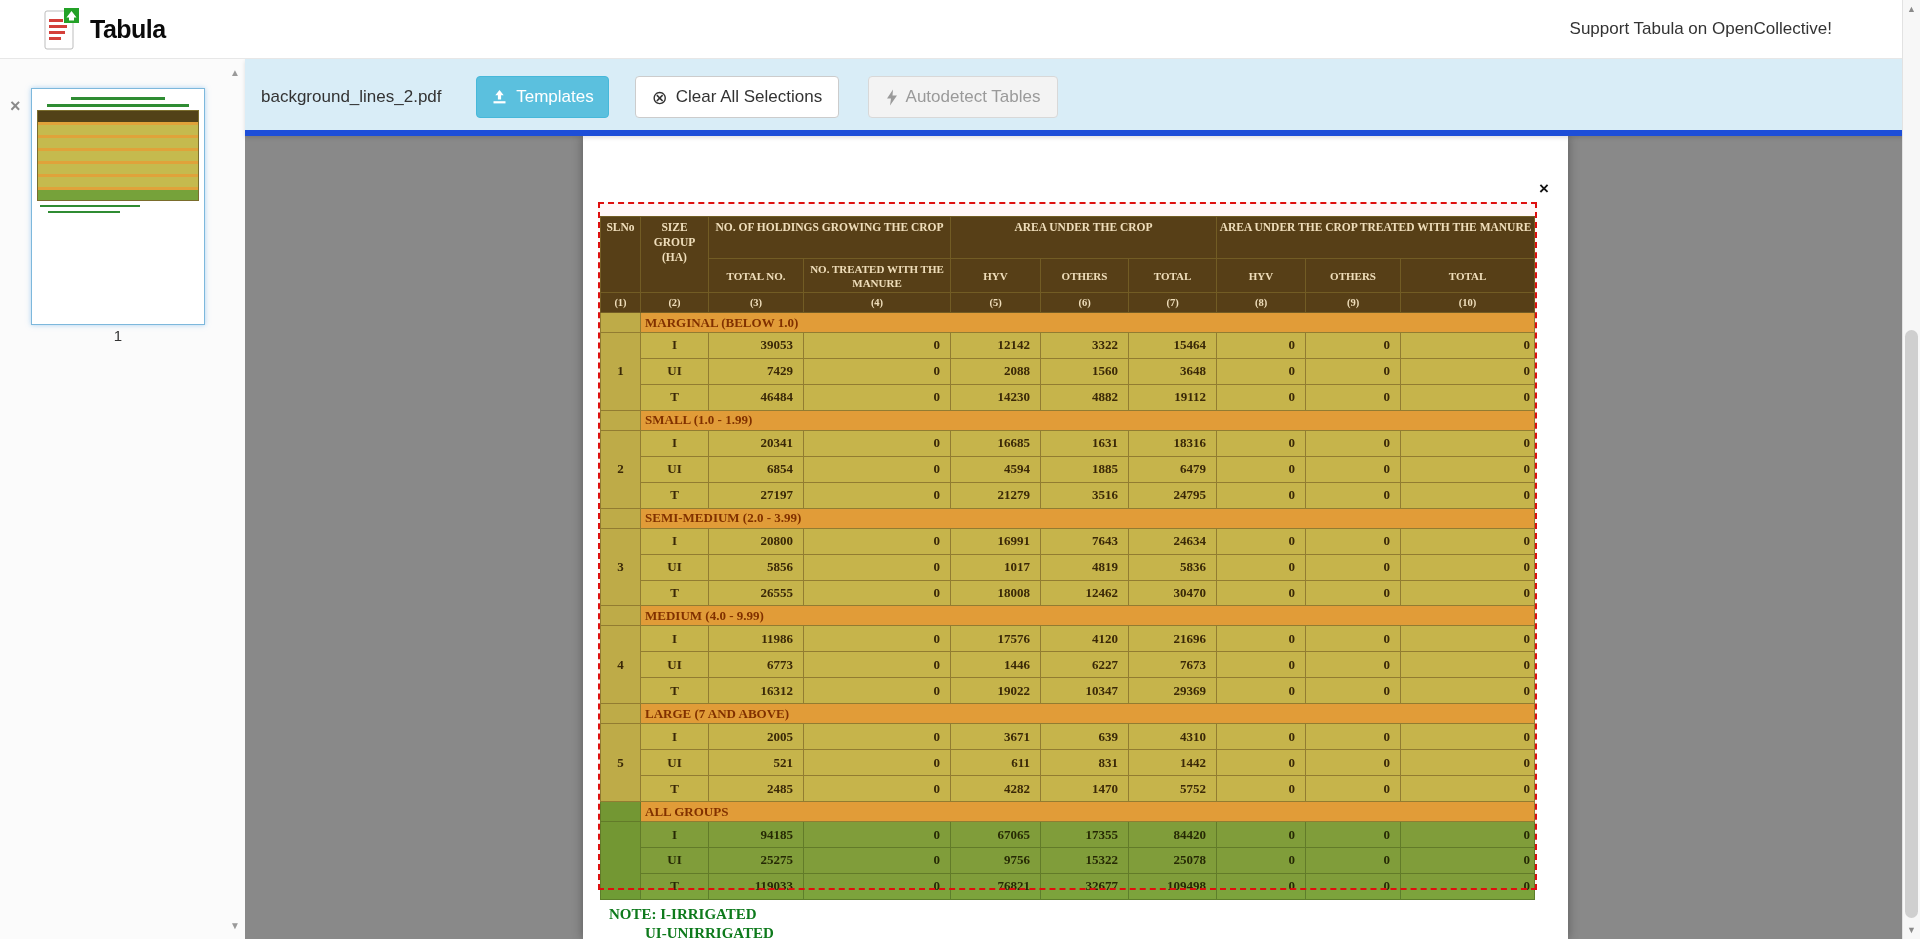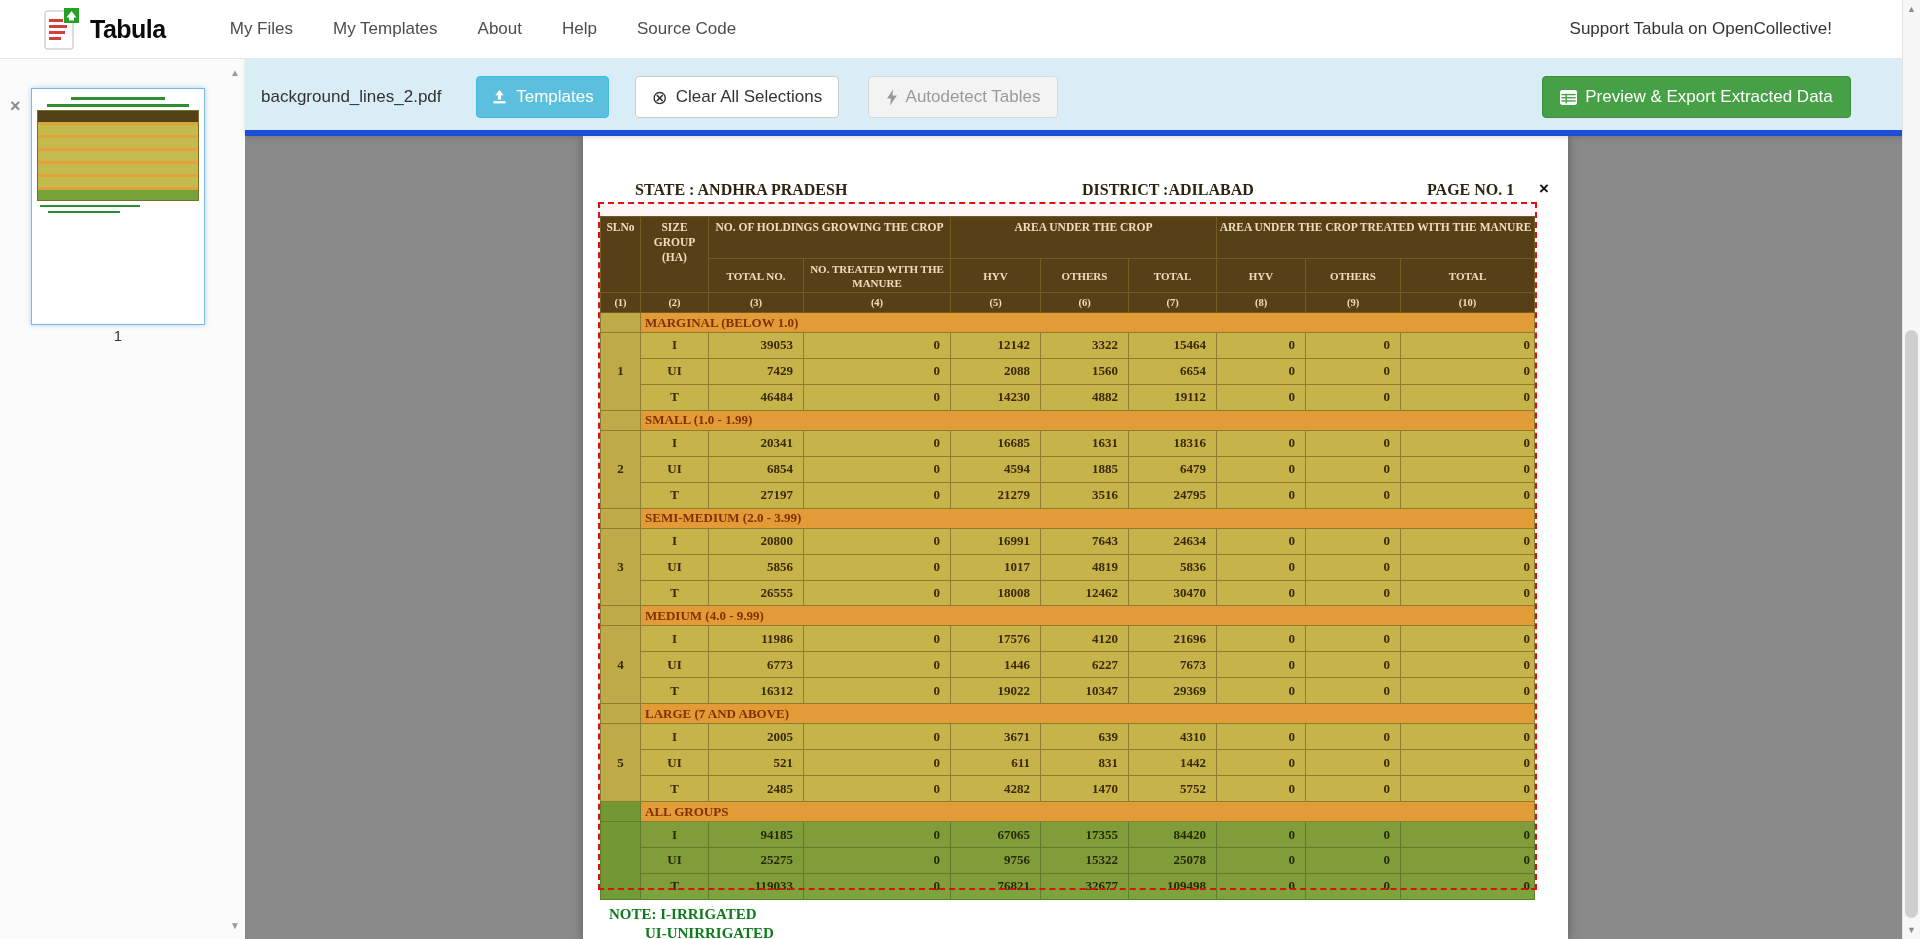--- a/index.html
+++ b/index.html
@@ -114,27 +114,20 @@
         <rect x="1" y="4" width="28" height="38" rx="2" fill="#ffffff" stroke="#bdbdbd"></rect>
         <rect x="5" y="12" width="14" height="3" fill="#d43f3a"></rect>
         <rect x="5" y="18" width="18" height="3" fill="#d43f3a"></rect>
         <rect x="5" y="24" width="16" height="3" fill="#d43f3a"></rect>
         <rect x="5" y="30" width="12" height="3" fill="#d43f3a"></rect>
         <rect x="20" y="1" width="15" height="15" fill="#23a127"></rect>
         <path d="M27.5 4 L32.5 10.5 H30 V13.5 H25 V10.5 H22.5 Z" fill="#ffffff"></path>
       </svg>
       <span class="brand-text">Tabula</span>
     </div>
-    <nav class="menu">
-      <a>My Files</a>
-      <a>My Templates</a>
-      <a>About</a>
-      <a>Help</a>
-      <a>Source Code</a>
-    </nav>
     <a class="support">Support Tabula on OpenCollective!</a>
   </header>
 
   <aside class="sidebar">
     <span class="thumb-close">×</span>
     <span class="side-arrow up">▲</span>
     <div class="thumb">
       <div class="t-line l1"></div>
       <div class="t-line l2"></div>
       <div class="mini-table">
@@ -175,39 +168,24 @@
       <span>Clear All Selections</span>
     </button>
 
     <button class="btn btn-disabled">
       <svg width="12" height="17" viewBox="0 0 12 16">
         <path d="M7 0 L1 9 H5 L4 16 L11 6 H6.5 Z" fill="#9a9a9a"></path>
       </svg>
       <span>Autodetect Tables</span>
     </button>
 
-    <button class="btn btn-success">
-      <svg width="17" height="15" viewBox="0 0 16 14">
-        <rect width="16" height="14" rx="2" fill="#fff"></rect>
-        <rect x="1.3" y="3.6" width="13.4" height="1.3" fill="#46a046"></rect>
-        <rect x="1.3" y="6.6" width="13.4" height="1.3" fill="#46a046"></rect>
-        <rect x="1.3" y="9.6" width="13.4" height="1.3" fill="#46a046"></rect>
-        <rect x="5.2" y="3.6" width="1.3" height="9" fill="#46a046"></rect>
-      </svg>
-      <span>Preview &amp; Export Extracted Data</span>
-    </button>
   </div>
 
   <div class="main">
     <div class="page">
-      <div class="doc-meta">
-        <span class="doc-state">STATE :  ANDHRA PRADESH</span>
-        <span class="doc-district">DISTRICT :ADILABAD</span>
-        <span class="doc-pageno">PAGE NO. 1</span>
-      </div>
 
       <table class="pdf-table">
         <colgroup>
           <col style="width:40px">
             <col style="width:68px">
             <col style="width:95px">
             <col style="width:147px">
           <col style="width:90px">
             <col style="width:88px">
             <col style="width:88px">
@@ -262,21 +240,21 @@
               <td class="num">0</td>
               <td class="num">0</td>
               <td class="num">0</td>
             </tr>
             <tr class="data-row">
               <td class="row-label">UI</td>
               <td class="num">7429</td>
               <td class="num">0</td>
               <td class="num">2088</td>
               <td class="num">1560</td>
-              <td class="num">6654</td>
+              <td class="num">3648</td>
               <td class="num">0</td>
               <td class="num">0</td>
               <td class="num">0</td>
             </tr>
             <tr class="data-row">
               <td class="row-label">T</td>
               <td class="num">46484</td>
               <td class="num">0</td>
               <td class="num">14230</td>
               <td class="num">4882</td>

